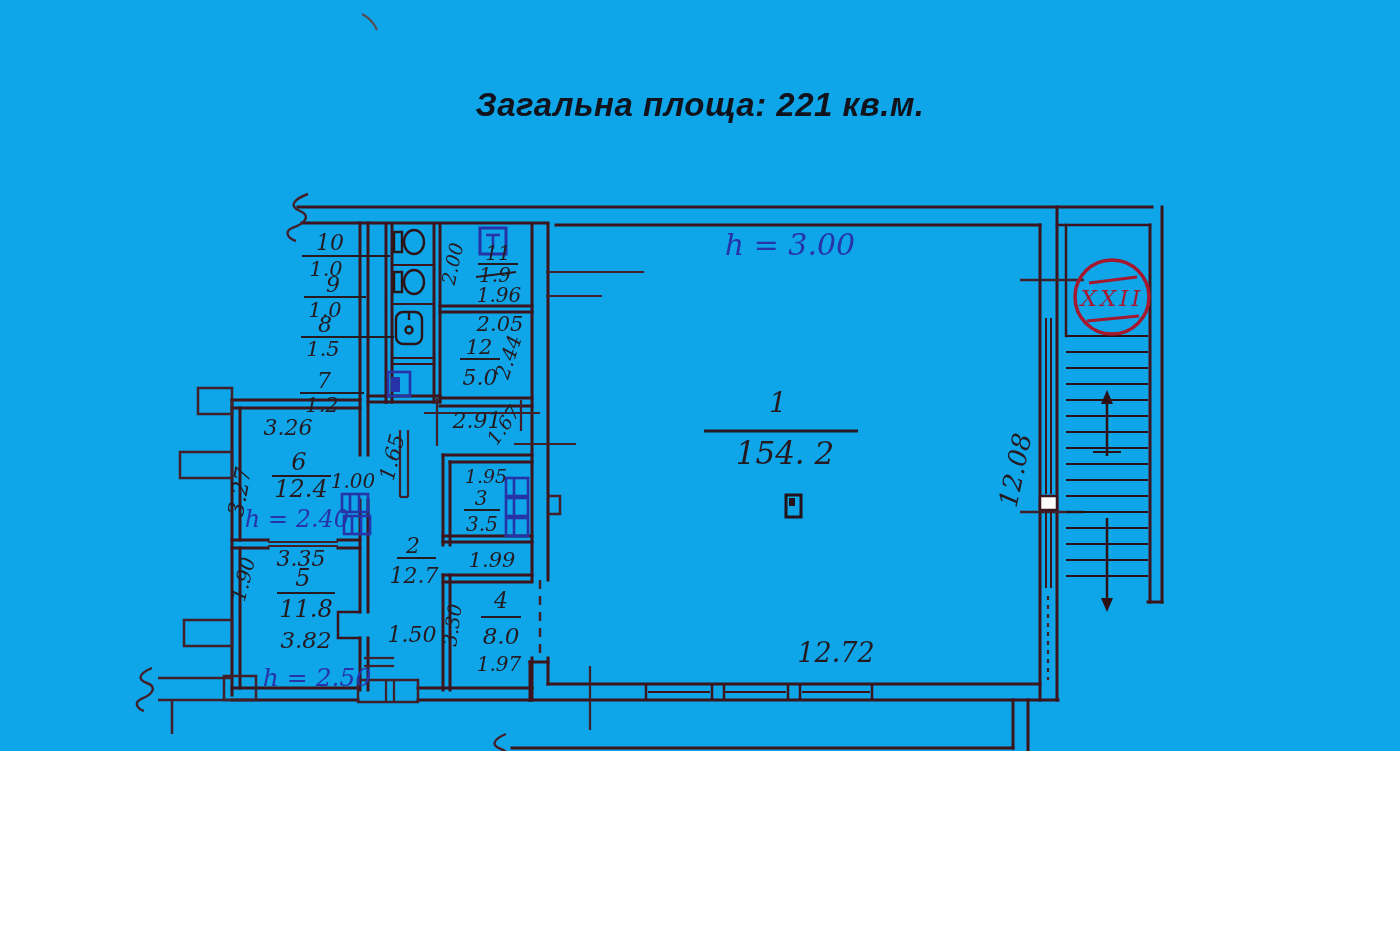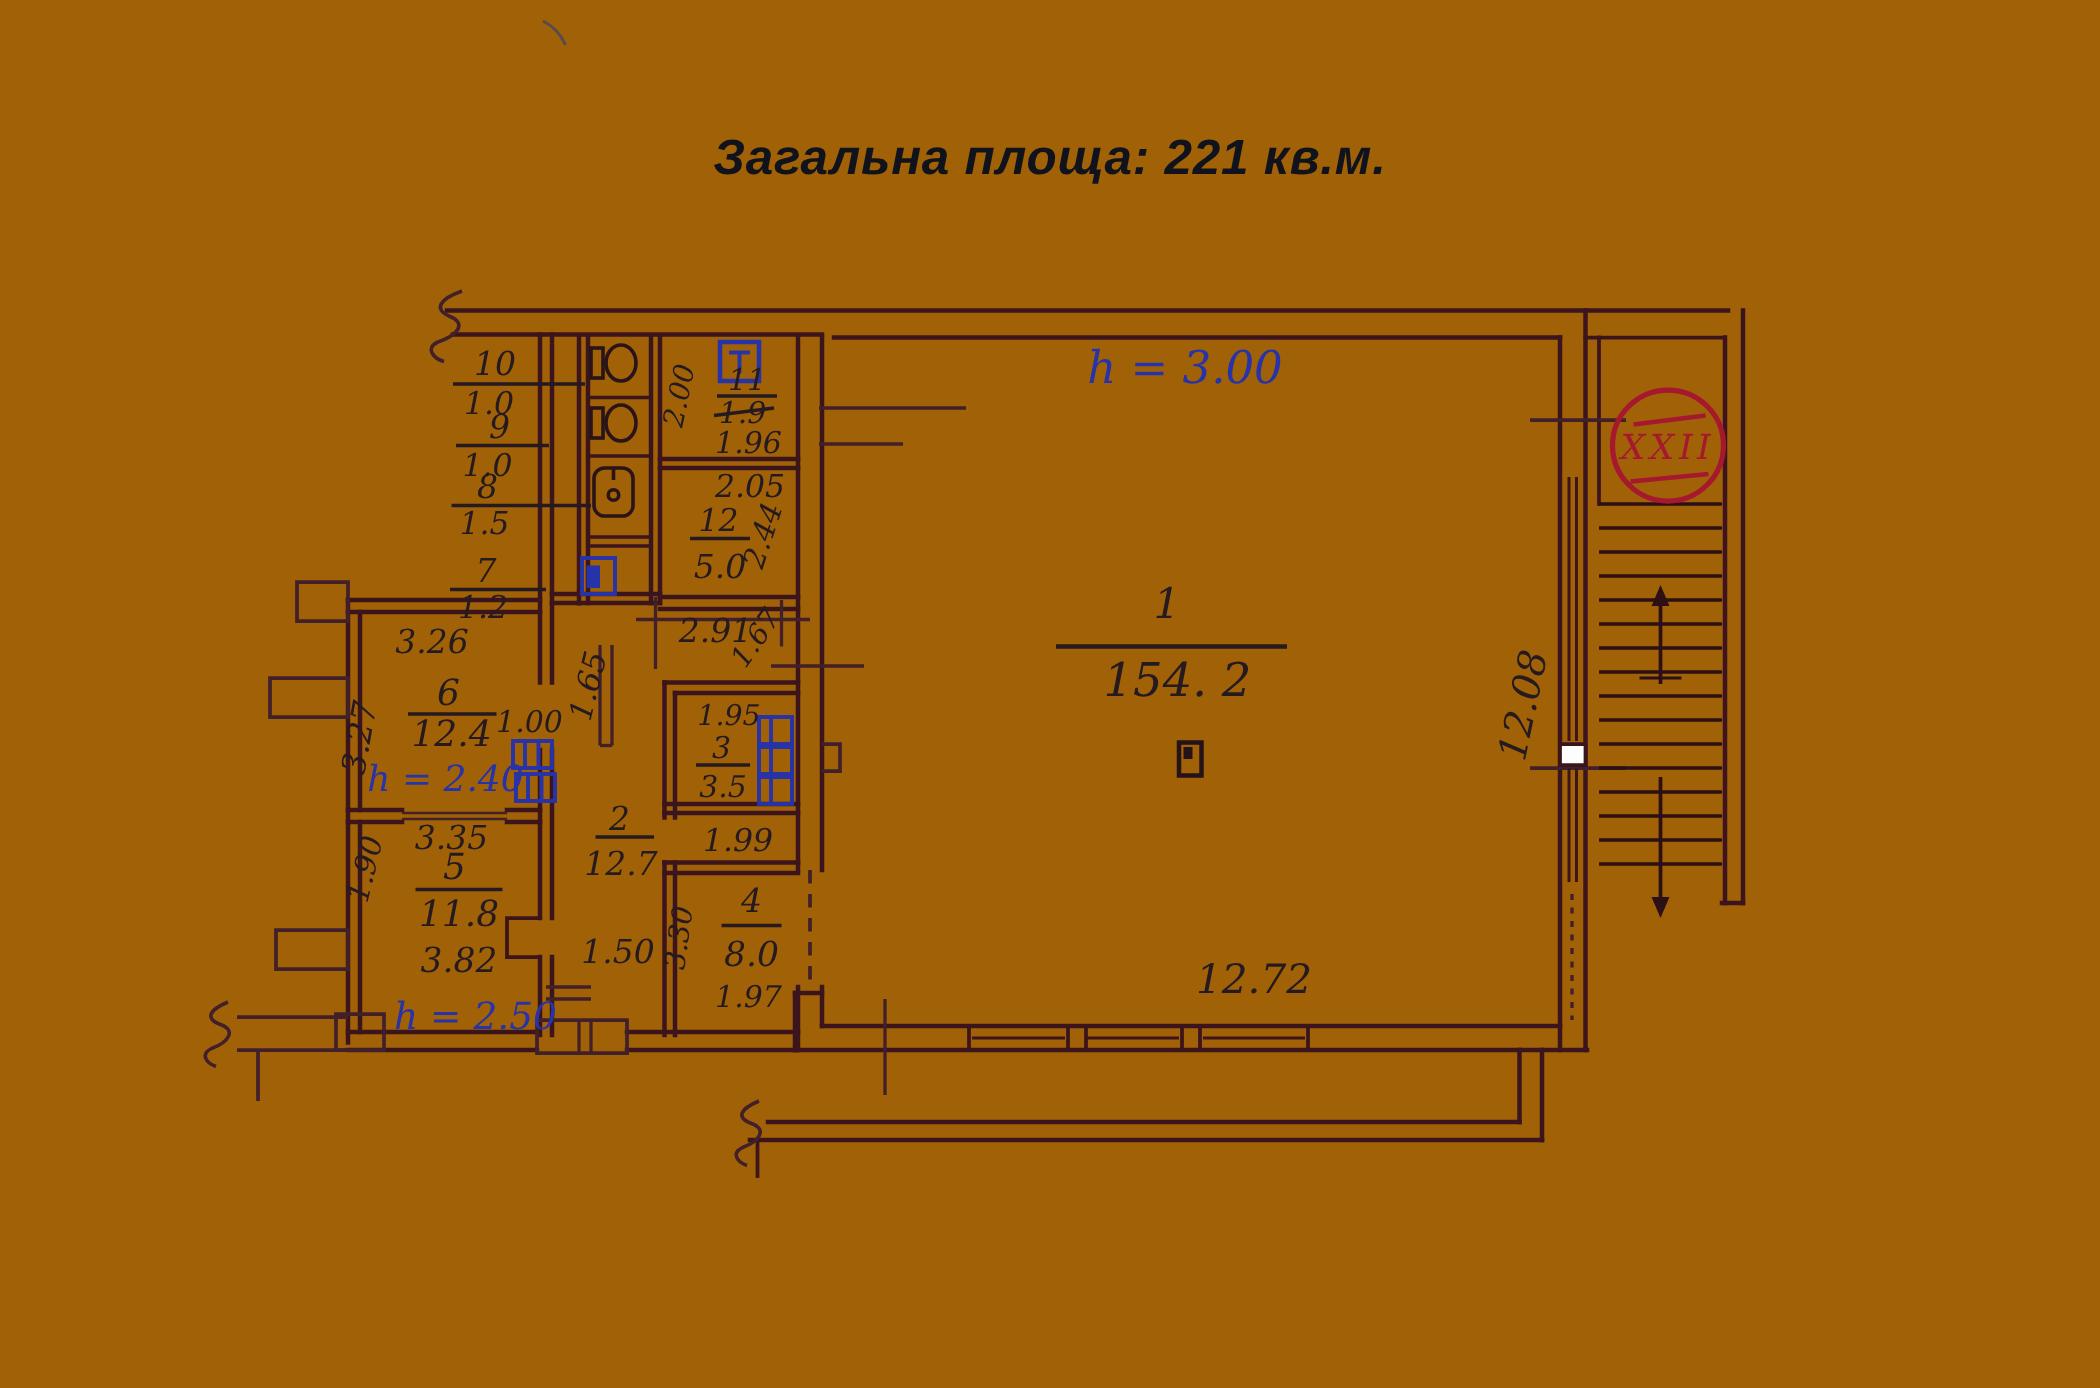--- a/index.html
+++ b/index.html
@@ -1,16 +1,16 @@
 <!DOCTYPE html>
 <html><head>
 <meta charset="utf-8">
 <style>
   html,body{margin:0;padding:0;background:#ffffff;}
-  .page{width:1400px;height:925px;position:relative;background:#a16207;overflow:hidden;}
+  .page{width:1400px;height:751px;position:relative;background:#0ea5e9;overflow:hidden;}
   .title{position:absolute;top:86px;left:0;width:100%;text-align:center;
          font-family:"Liberation Sans",sans-serif;font-weight:bold;font-style:italic;
          font-size:33px;color:#10131c;letter-spacing:.5px;}
   svg{position:absolute;top:0;left:0;}
   .hw{font-family:"DejaVu Serif",serif;font-style:italic;fill:#241a20;}
   .hw-blue{fill:#2733a8;}
   .hw-red{fill:#a5182e;letter-spacing:3px;}
   .s19{font-size:19px}.s20{font-size:20px}.s21{font-size:21px}.s22{font-size:22px}
   .s23{font-size:23px}.s24{font-size:24px}.s25{font-size:25px}.s26{font-size:26px}
   .s27{font-size:27px}.s28{font-size:28px}.s30{font-size:30px}.s31{font-size:31px}

